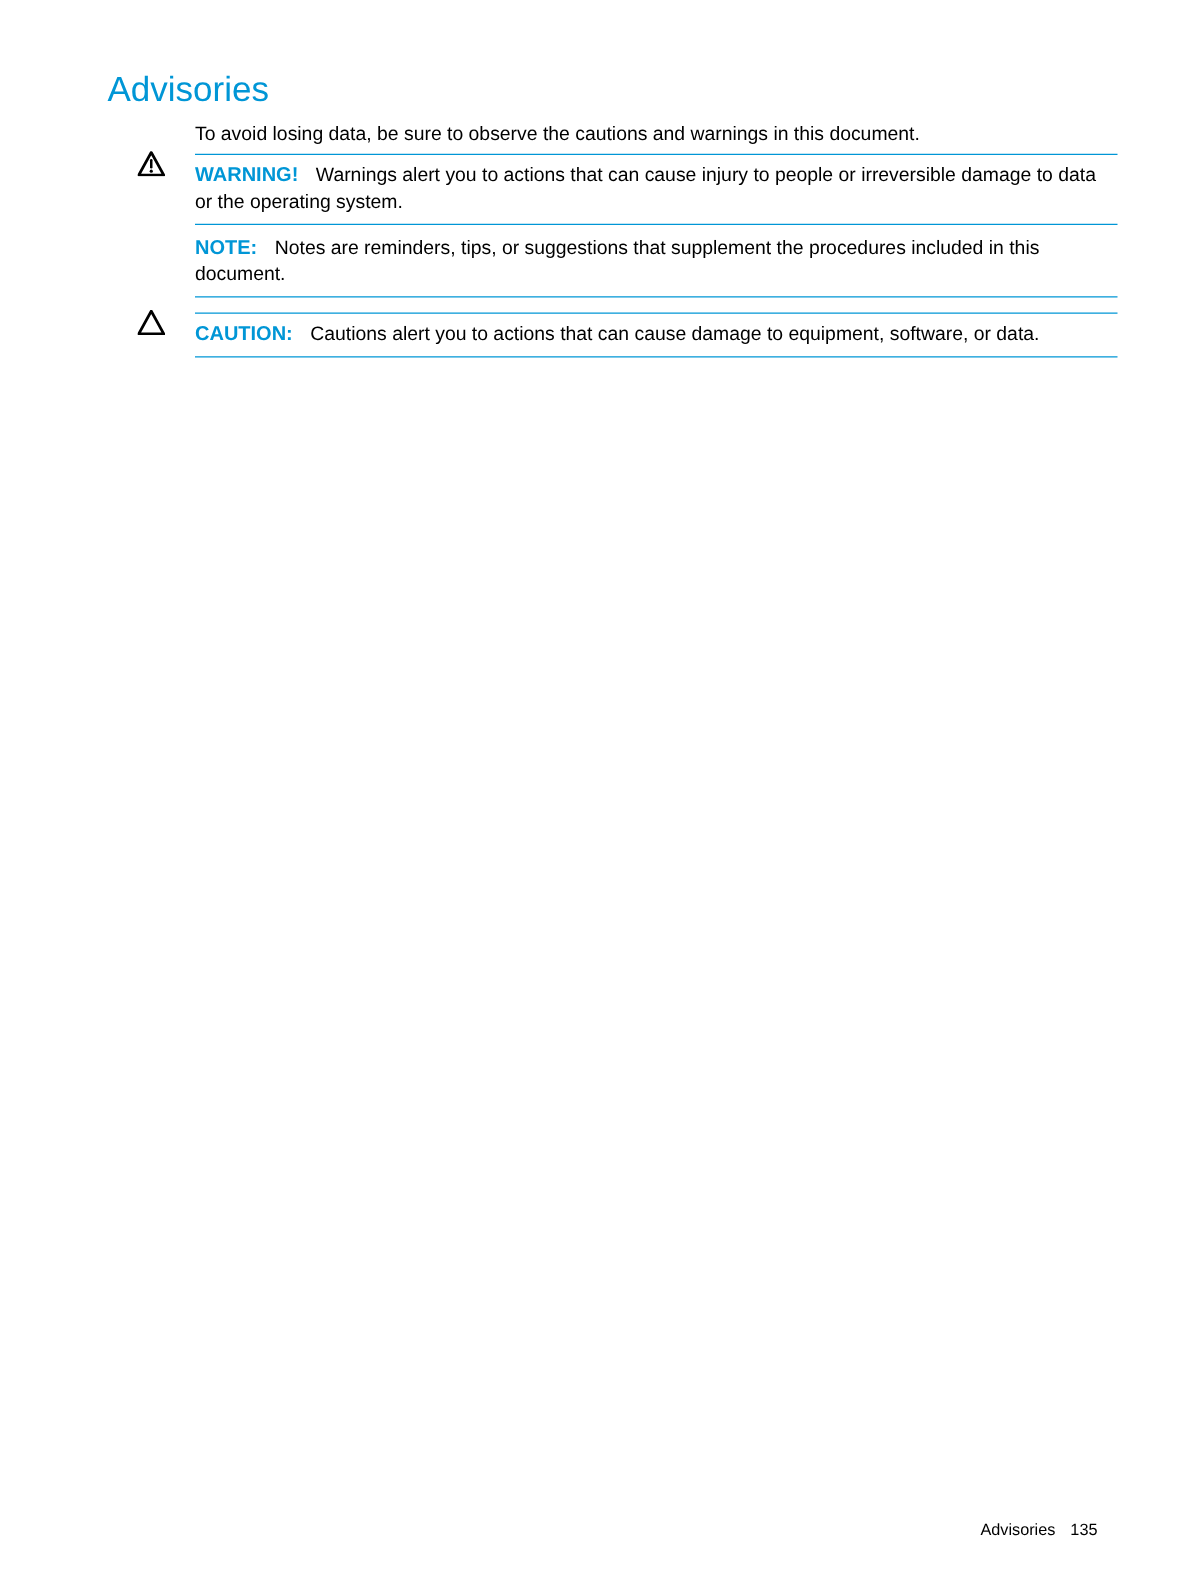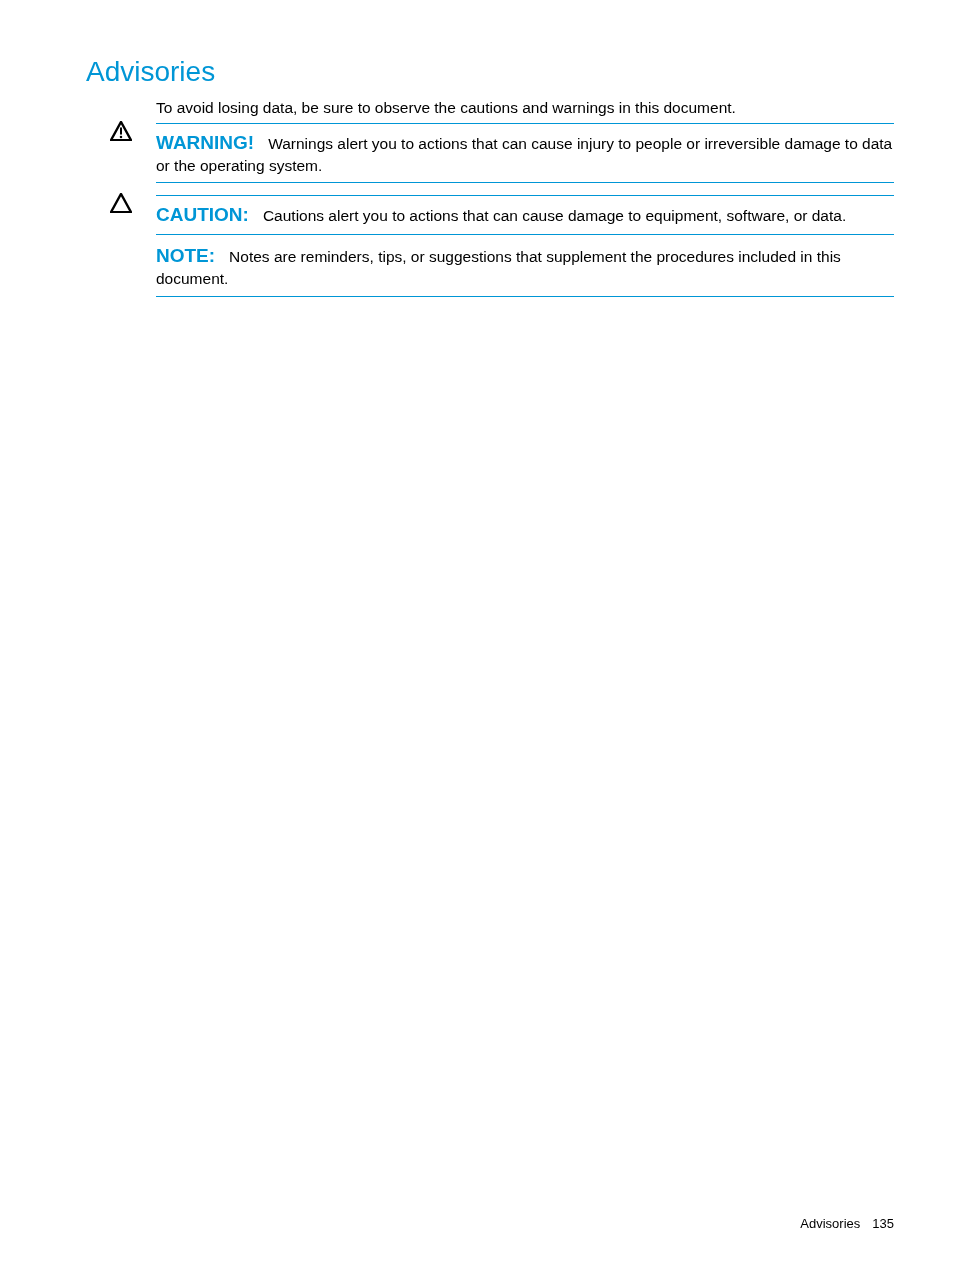--- a/index.html
+++ b/index.html
@@ -55,32 +55,32 @@
       margin: 4px 0 6px 0;
     }
     .rule-bottom {
       border: none;
       border-top: 1px solid #0096d6;
       margin-top: 6px;
     }
     .advisory-label {
       color: #0096d6;
       font-weight: bold;
-      font-size: 19px;
+      font-size: 16px;
       margin-right: 14px;
     }
     .advisory-text {
       font-size: 15.5px;
       line-height: 1.35;
       color: #000000;
     }
     .footer {
       position: absolute;
       bottom: 40px;
-      right: 60px;
+      right: 76px;
       font-size: 13px;
       color: #000000;
     }
     .footer-section {
       margin-right: 12px;
     }
     .icon-svg {
       width: 22px;
       height: 20px;
     }
@@ -110,46 +110,46 @@
         <p class="advisory-text">
           <span class="advisory-label">WARNING!</span><span>Warnings alert you to actions that can cause injury to people or irreversible damage to data or the operating system.</span>
         </p>
         <hr class="rule-bottom">
       </div>
     </div>
   </div>
 
   <div class="advisory-block">
     <div class="advisory-row">
+      <div class="icon-col"></div>
+      <div class="body-col">
+        <p class="advisory-text">
+          <span class="advisory-label">NOTE:</span><span>Notes are reminders, tips, or suggestions that supplement the procedures included in this document.</span>
+        </p>
+        <hr class="rule-bottom">
+      </div>
+    </div>
+  </div>
+
+  <div class="advisory-block">
+    <div class="advisory-row">
       <div class="icon-col">
         <span>
           <svg class="icon-svg" viewBox="0 0 24 22">
             <polygon points="12,1 23,21 1,21" fill="none" stroke="#000" stroke-width="2.5" stroke-linejoin="round"></polygon>
           </svg>
         </span>
       </div>
       <div class="body-col">
         <hr class="rule">
         <p class="advisory-text">
           <span class="advisory-label">CAUTION:</span><span>Cautions alert you to actions that can cause damage to equipment, software, or data.</span>
         </p>
         <hr class="rule-bottom">
       </div>
     </div>
   </div>
 
-  <div class="advisory-block">
-    <div class="advisory-row">
-      <div class="icon-col"></div>
-      <div class="body-col">
-        <p class="advisory-text">
-          <span class="advisory-label">NOTE:</span><span>Notes are reminders, tips, or suggestions that supplement the procedures included in this document.</span>
-        </p>
-        <hr class="rule-bottom">
-      </div>
-    </div>
-  </div>
-
 </div>
 
 <div class="footer">
   <span class="footer-section">Advisories</span><span>135</span>
 </div>
 
 </body></html>

